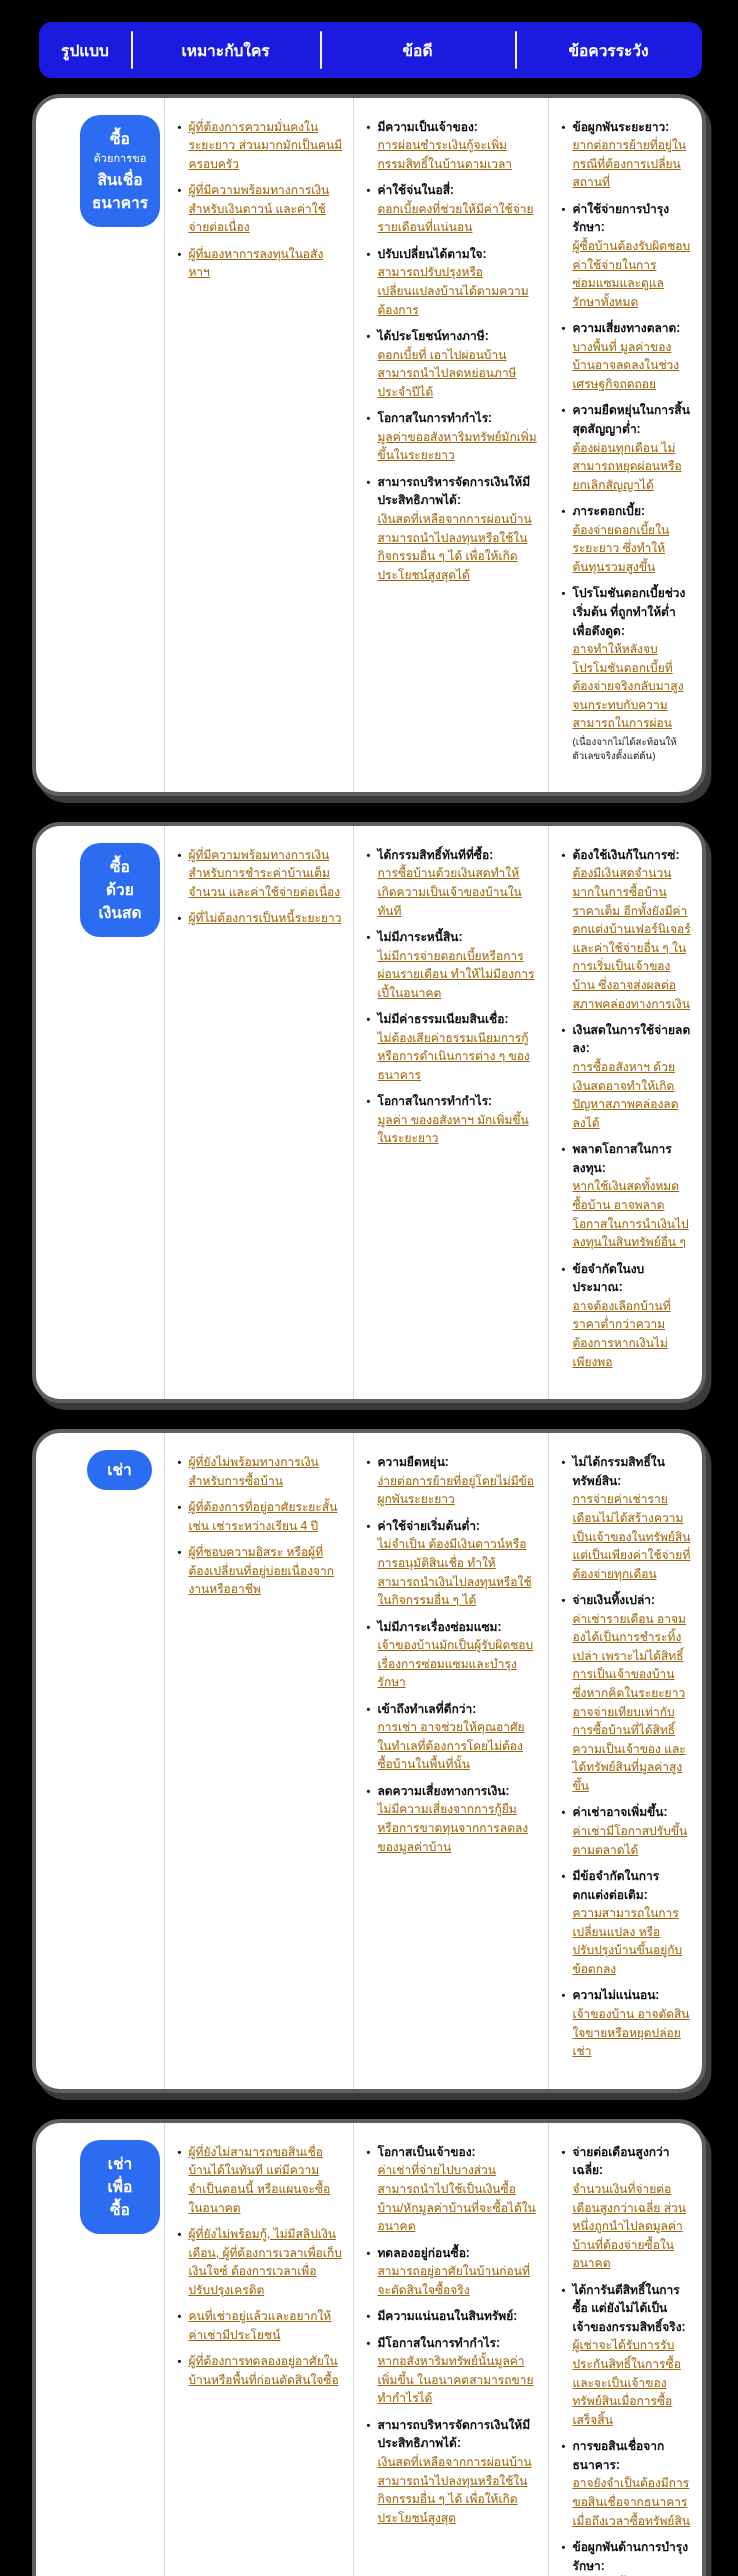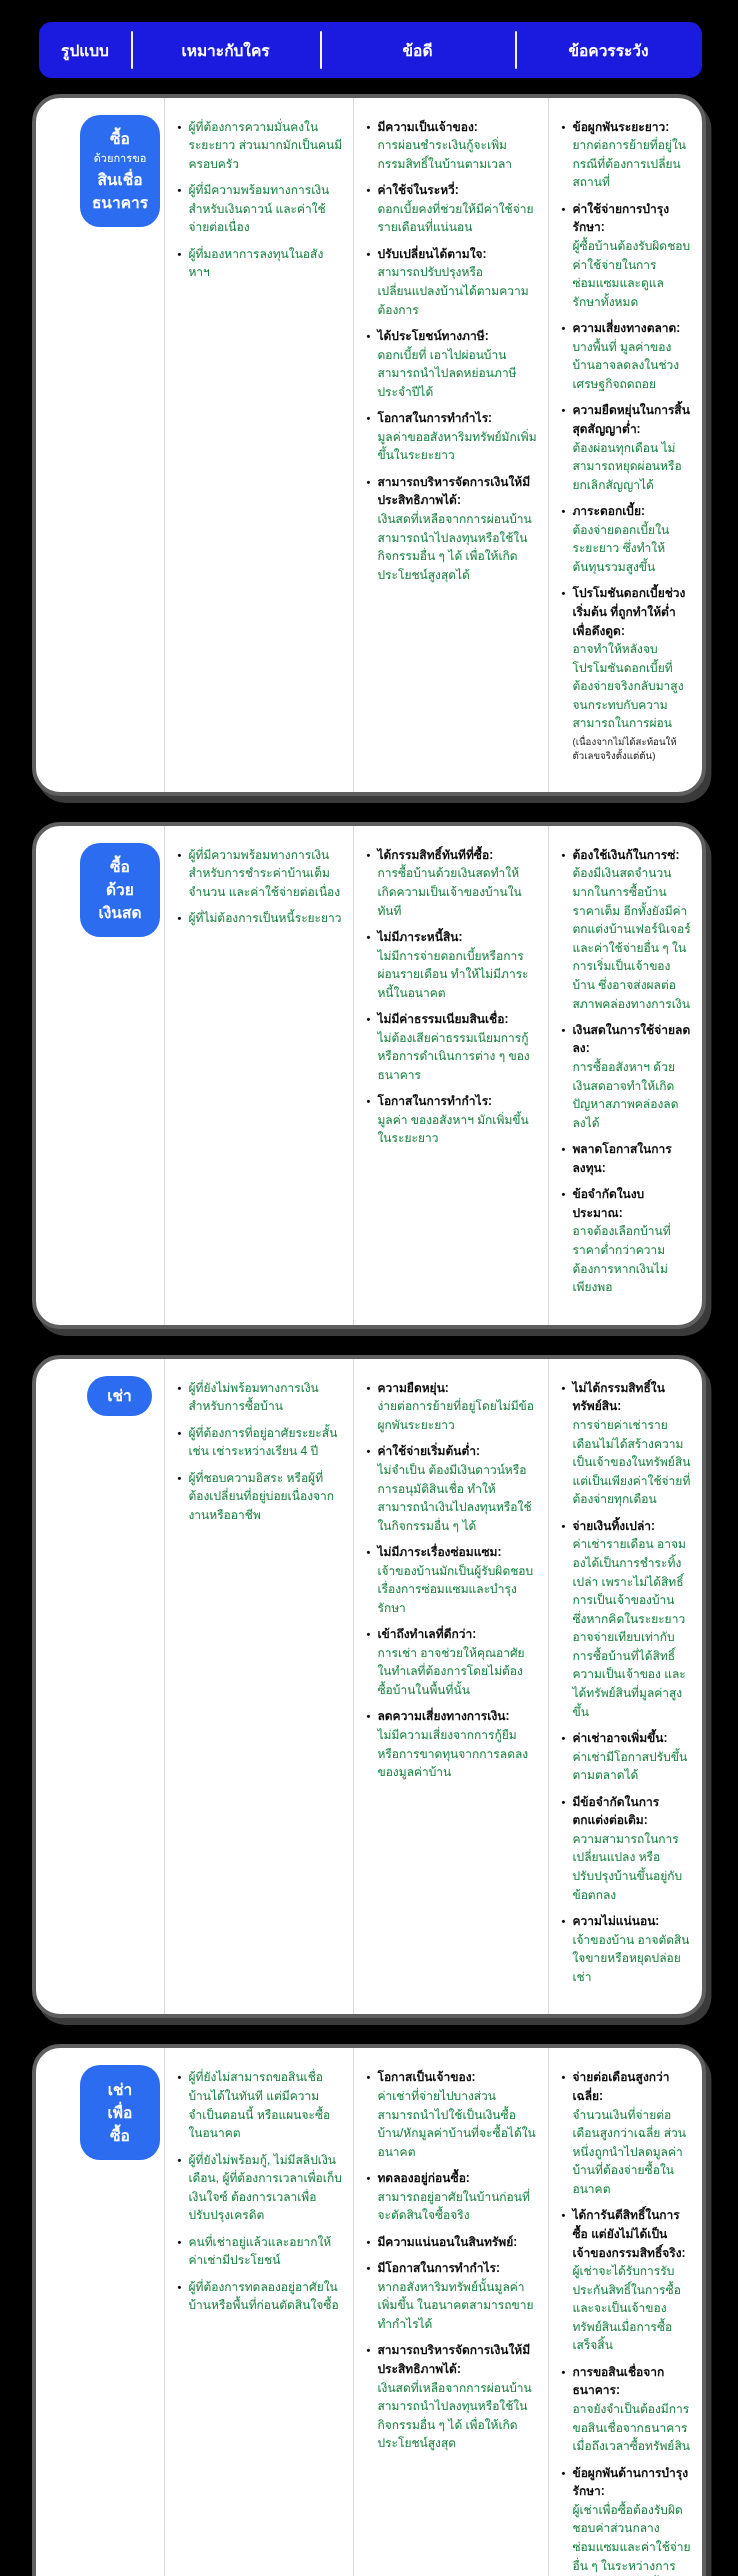--- a/index.html
+++ b/index.html
@@ -75,21 +75,21 @@
   .badge.pill{width:auto; padding:8.5px 20px; border-radius:775px;}
   .bline{display:block;}
   .bline.bold{font-weight:700; font-size:15.5px; line-height:1.5;}
   .bline.light{font-weight:400; font-size:11px; line-height:1.6;}
 
   ul.blist{list-style:none; margin:0; padding:1.6px 1.6px 0 1.6px;}
   ul.blist li{display:flex; gap:7px; margin:0 0 7.8px 0;}
   .dot{flex:0 0 auto; font-size:11px; line-height:1.7; color:#111; font-weight:700;}
   .txt{flex:1 1 auto; font-size:12px; line-height:1.55;}
   .t{display:block; font-weight:700; color:#0d0d0d;}
-  .d{display:block; color:#15803d;}
+  .d{display:block; color:#a16207;text-decoration:underline;}
   .n{display:block; font-size:9.7px; line-height:1.5; color:#222; margin-top:1.6px;}
 </style>
 </head>
 <body>
 
 <div class="page">
   <div class="header">
     <div class="hcell">รูปแบบ</div>
     <div class="hcell">เหมาะกับใคร</div>
     <div class="hcell">ข้อดี</div>
@@ -125,21 +125,21 @@
             <li>
               <span class="dot">•</span>
               <div class="txt">
                 <b class="t">มีความเป็นเจ้าของ:</b>
                 <span class="d">การผ่อนชำระเงินกู้จะเพิ่มกรรมสิทธิ์ในบ้านตามเวลา</span>
               </div>
             </li>
             <li>
               <span class="dot">•</span>
               <div class="txt">
-                <b class="t">ค่าใช้จ่ในระหวี่:</b>
+                <b class="t">ค่าใช้จ่นในอสี่:</b>
                 <span class="d">ดอกเบี้ยคงที่ช่วยให้มีค่าใช้จ่ายรายเดือนที่แน่นอน</span>
               </div>
             </li>
             <li>
               <span class="dot">•</span>
               <div class="txt">
                 <b class="t">ปรับเปลี่ยนได้ตามใจ:</b>
                 <span class="d">สามารถปรับปรุงหรือเปลี่ยนแปลงบ้านได้ตามความต้องการ</span>
               </div>
             </li>
@@ -238,21 +238,21 @@
               <span class="dot">•</span>
               <div class="txt">
                 <b class="t">ได้กรรมสิทธิ์ทันทีที่ซื้อ:</b>
                 <span class="d">การซื้อบ้านด้วยเงินสดทำให้เกิดความเป็นเจ้าของบ้านในทันที</span>
               </div>
             </li>
             <li>
               <span class="dot">•</span>
               <div class="txt">
                 <b class="t">ไม่มีภาระหนี้สิน:</b>
-                <span class="d">ไม่มีการจ่ายดอกเบี้ยหรือการผ่อนรายเดือน ทำให้ไม่มีภาระหนี้ในอนาคต</span>
+                <span class="d">ไม่มีการจ่ายดอกเบี้ยหรือการผ่อนรายเดือน ทำให้ไม่มีองการเปี้ในอนาคต</span>
               </div>
             </li>
             <li>
               <span class="dot">•</span>
               <div class="txt">
                 <b class="t">ไม่มีค่าธรรมเนียมสินเชื่อ:</b>
                 <span class="d">ไม่ต้องเสียค่าธรรมเนียมการกู้หรือการดำเนินการต่าง ๆ ของธนาคาร</span>
               </div>
             </li>
             <li>
@@ -277,20 +277,21 @@
               <span class="dot">•</span>
               <div class="txt">
                 <b class="t">เงินสดในการใช้จ่ายลดลง:</b>
                 <span class="d">การซื้ออสังหาฯ ด้วยเงินสดอาจทำให้เกิดปัญหาสภาพคล่องลดลงได้</span>
               </div>
             </li>
             <li>
               <span class="dot">•</span>
               <div class="txt">
                 <b class="t">พลาดโอกาสในการลงทุน:</b>
+                <span class="d">หากใช้เงินสดทั้งหมดซื้อบ้าน อาจพลาดโอกาสในการนำเงินไปลงทุนในสินทรัพย์อื่น ๆ</span>
               </div>
             </li>
             <li>
               <span class="dot">•</span>
               <div class="txt">
                 <b class="t">ข้อจำกัดในงบประมาณ:</b>
                 <span class="d">อาจต้องเลือกบ้านที่ราคาต่ำกว่าความต้องการหากเงินไม่เพียงพอ</span>
               </div>
             </li>
           </ul>

